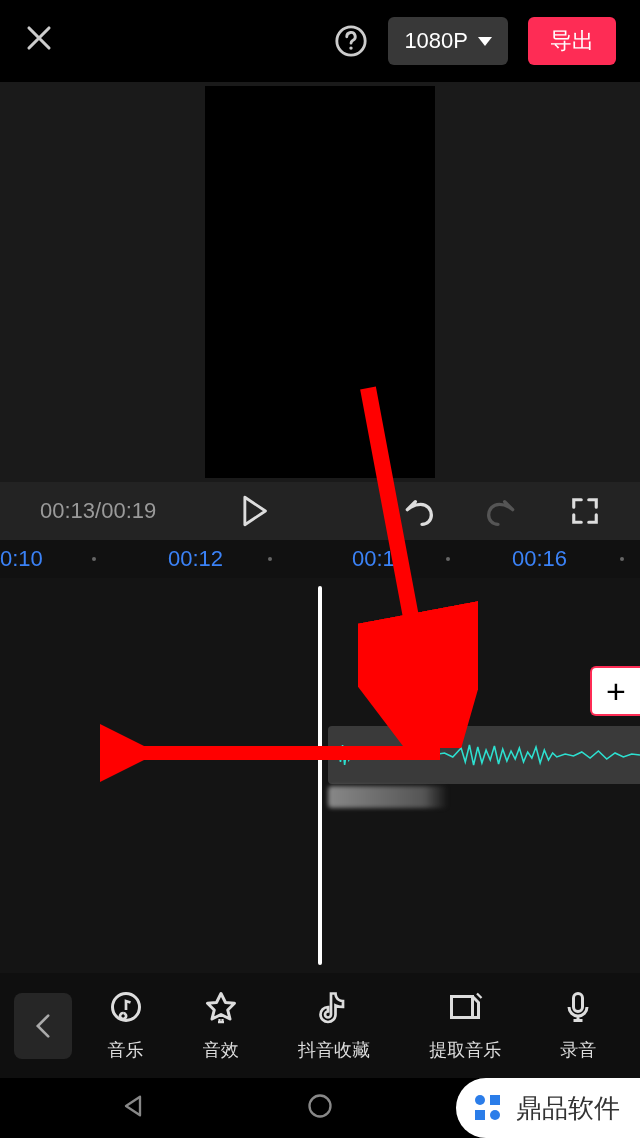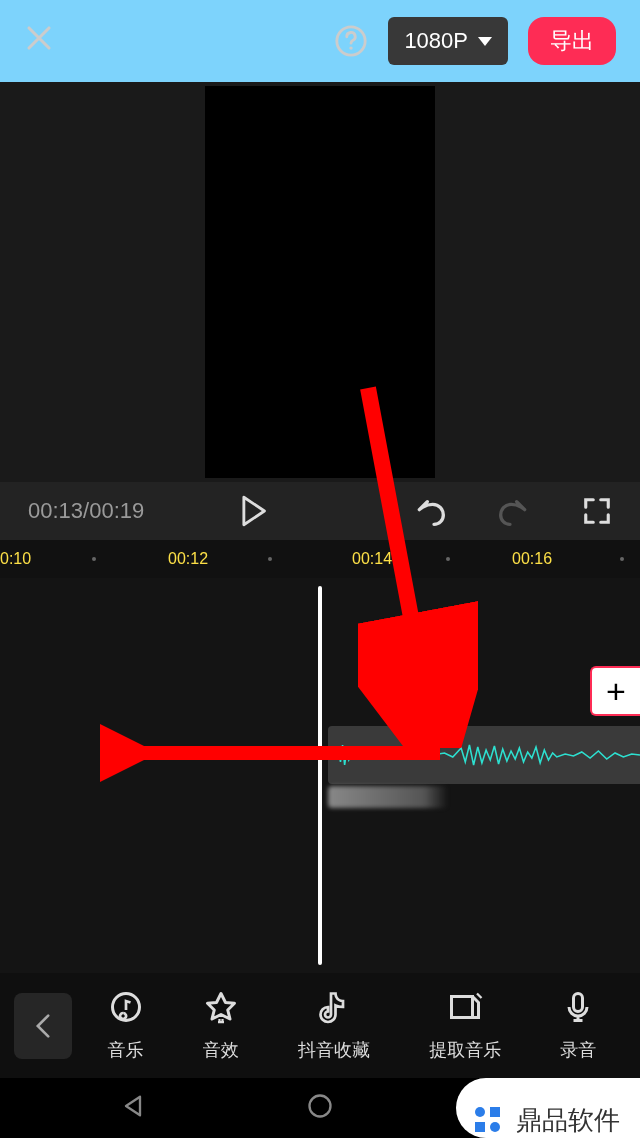--- a/index.html
+++ b/index.html
@@ -1,54 +1,54 @@
 <!DOCTYPE html>
 <html><head>
 <meta charset="utf-8">
 <style>
   * { margin: 0; padding: 0; box-sizing: border-box; font-family: -apple-system, sans-serif; }
   body { width: 640px; height: 1138px; background: #1a1a1a; color: #fff; overflow: hidden; position: relative; }
-  .topbar { height: 82px; display: flex; align-items: center; padding: 0 24px; background: #7dd3fc; }
+  .topbar { height: 82px; display: flex; align-items: center; padding: 0 24px; background: #000000; }
   .close-btn { font-size: 36px; color: #ccc; cursor: pointer; }
   .topbar-spacer { flex: 1; }
   .help-btn { margin-right: 20px; }
   .help-btn svg { width: 34px; height: 34px; }
   .res-select { background: #383838; height: 48px; padding: 0 16px; border-radius: 6px; display: flex; align-items: center; gap: 10px; margin-right: 20px; font-size: 22px; color: #fff; cursor: pointer; }
   .res-select .tri { width: 0; height: 0; border-left: 7px solid transparent; border-right: 7px solid transparent; border-top: 9px solid #fff; }
-  .export-btn { background: #fe2c55; color: #fff; height: 48px; padding: 0 22px; border: none; border-radius: 16px; font-size: 22px; cursor: pointer; }
+  .export-btn { background: #fe2c55; color: #fff; height: 48px; padding: 0 22px; border: none; border-radius: 6px; font-size: 22px; cursor: pointer; }
   .preview { height: 400px; display: flex; align-items: center; justify-content: center; background: #1a1a1a; }
   .preview-canvas { width: 230px; height: 392px; background: #000; }
-  .playbar { height: 58px; background: #232323; display: flex; align-items: center; padding: 0 28px; gap: 16px; }
+  .playbar { height: 58px; background: #232323; display: flex; align-items: center; padding: 0 40px; gap: 16px; }
   .time { font-size: 22px; color: #9a9a9a; }
   .pb-spacer1 { flex: 1.1; }
   .pb-spacer2 { flex: 1.4; }
   .icon-slot { display: flex; align-items: center; justify-content: center; }
   .undo, .redo, .fullscreen { margin-left: 36px; }
-  .ruler { height: 38px; background: #111; display: flex; align-items: center; position: relative; color: #fde047; font-size: 16px; }
+  .ruler { height: 38px; background: #111; display: flex; align-items: center; position: relative; color: #3b82f6; font-size: 22px; }
   .ruler-tick { position: absolute; top: 50%; transform: translateY(-50%); }
   .ruler-dot { position: absolute; top: 50%; transform: translateY(-50%); width: 4px; height: 4px; border-radius: 50%; background: #666; }
   .timeline { height: 395px; background: #141414; position: relative; }
   .playhead { position: absolute; left: 318px; top: 8px; bottom: 8px; width: 4px; background: #fff; border-radius: 2px; }
   .add-btn { position: absolute; right: 0; top: 88px; width: 50px; height: 50px; background: #fff; border: 2px solid #fe2c55; border-right: none; border-radius: 6px 0 0 6px; display: flex; align-items: center; justify-content: center; font-size: 34px; color: #000; cursor: pointer; }
   .audio-clip { position: absolute; left: 328px; right: 0; top: 148px; height: 58px; background: #3a3a3a; border-radius: 4px 0 0 4px; overflow: hidden; }
   .waveform { position: absolute; inset: 0; display: flex; align-items: center; }
   .waveform svg { width: 100%; height: 30px; }
   .audio-label { position: absolute; left: 328px; top: 208px; width: 120px; height: 22px; background: linear-gradient(90deg, #888 0%, #555 80%, transparent 100%); border-radius: 4px; filter: blur(2px); }
   .arrow-down { position: absolute; left: 358px; top: -200px; }
   .arrow-left { position: absolute; left: 100px; top: 135px; }
   .bottombar { height: 105px; background: #0f0f0f; display: flex; align-items: center; padding: 0 14px; }
   .back-btn { width: 58px; height: 66px; background: #262626; border-radius: 8px; display: flex; align-items: center; justify-content: center; margin-right: 6px; cursor: pointer; }
   .back-btn svg { width: 18px; height: 26px; }
   .menu { flex: 1; display: flex; justify-content: space-around; }
   .menu-item { display: flex; flex-direction: column; align-items: center; gap: 8px; cursor: pointer; }
   .menu-item svg { width: 36px; height: 36px; }
   .menu-item span { font-size: 18px; color: #ddd; }
   .navbar { height: 60px; background: #000; display: flex; align-items: center; justify-content: space-around; padding: 0 40px; }
   .navbar svg { width: 28px; height: 28px; }
-  .watermark { position: absolute; right: 0; bottom: 0; height: 60px; background: #fff; border-radius: 30px 0 0 30px; display: flex; align-items: flex-end; padding: 0 20px 0 14px; gap: 10px; }
+  .watermark { position: absolute; right: 0; bottom: 0; height: 60px; background: #fff; border-radius: 30px 0 0 30px; display: flex; align-items: center; padding: 0 20px 0 14px; gap: 10px; }
   .watermark-text { color: #333; font-size: 26px; font-weight: 500; }
 </style>
 </head>
 <body>
 
 <div class="topbar">
   <div class="close-btn">
     <svg viewBox="0 0 24 24" width="30" height="30">
         <path d="M4 4 L20 20 M20 4 L4 20" stroke="#ccc" stroke-width="2.5" stroke-linecap="round" fill="none"></path>
       </svg>

